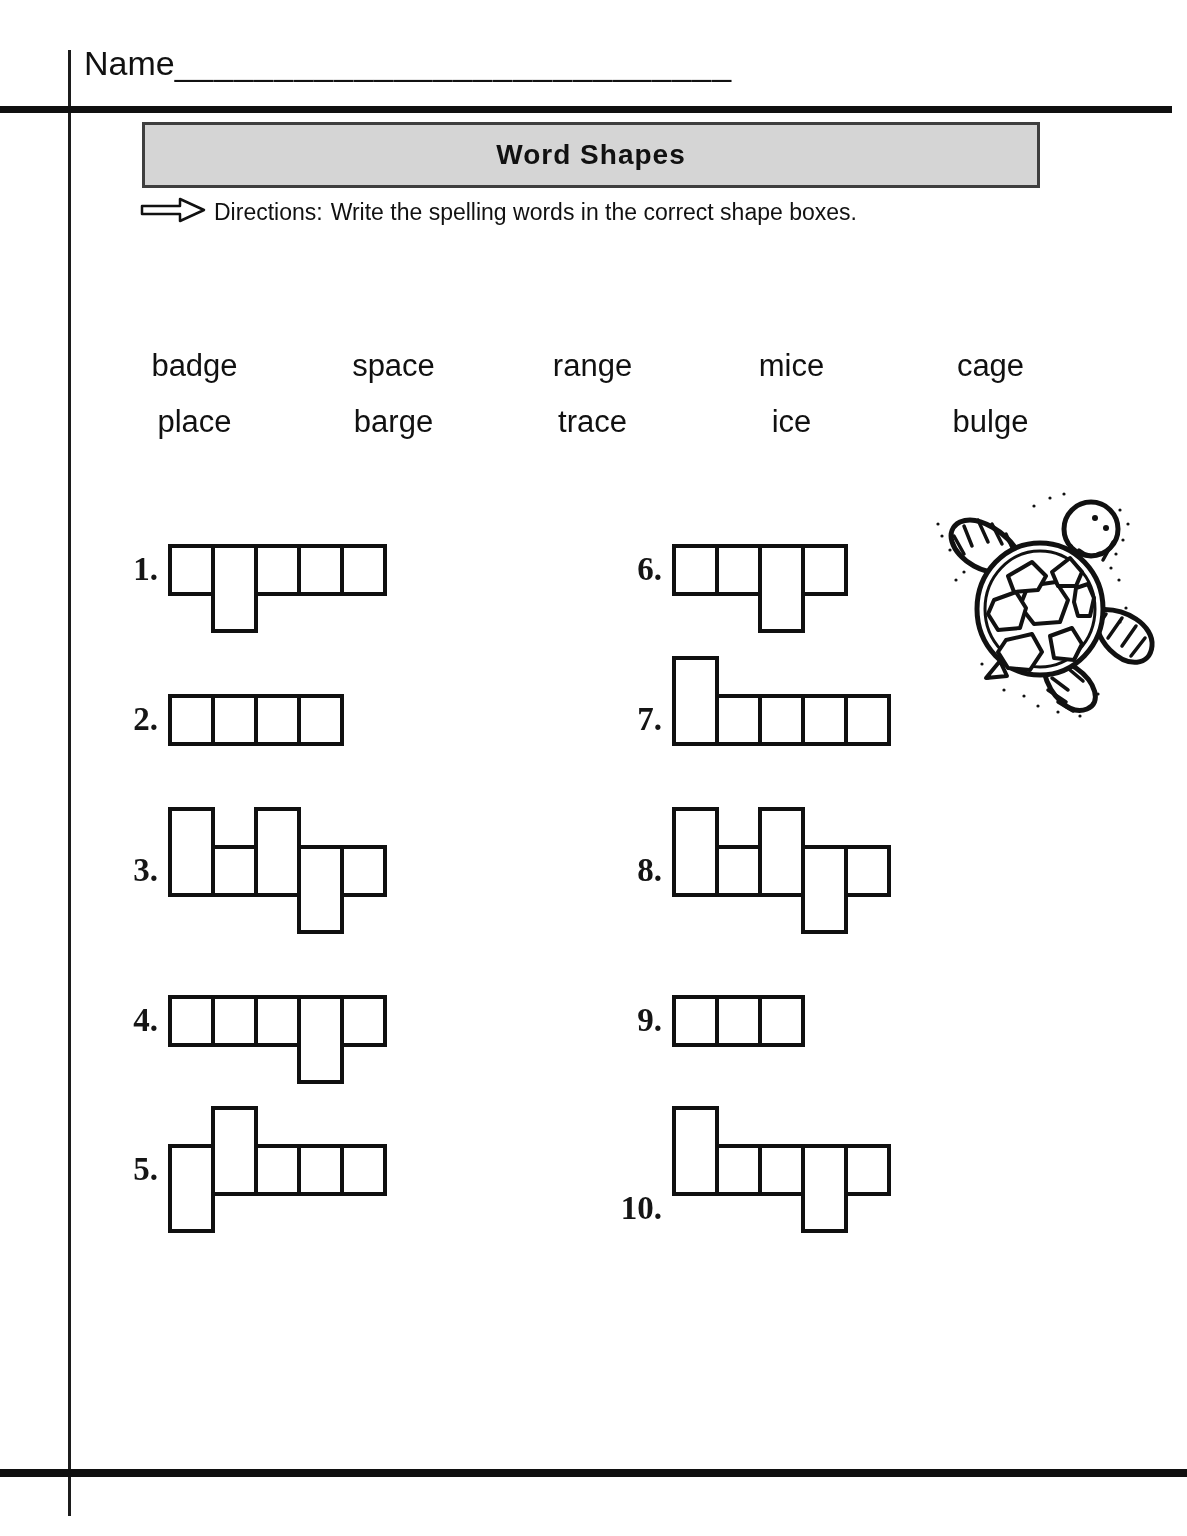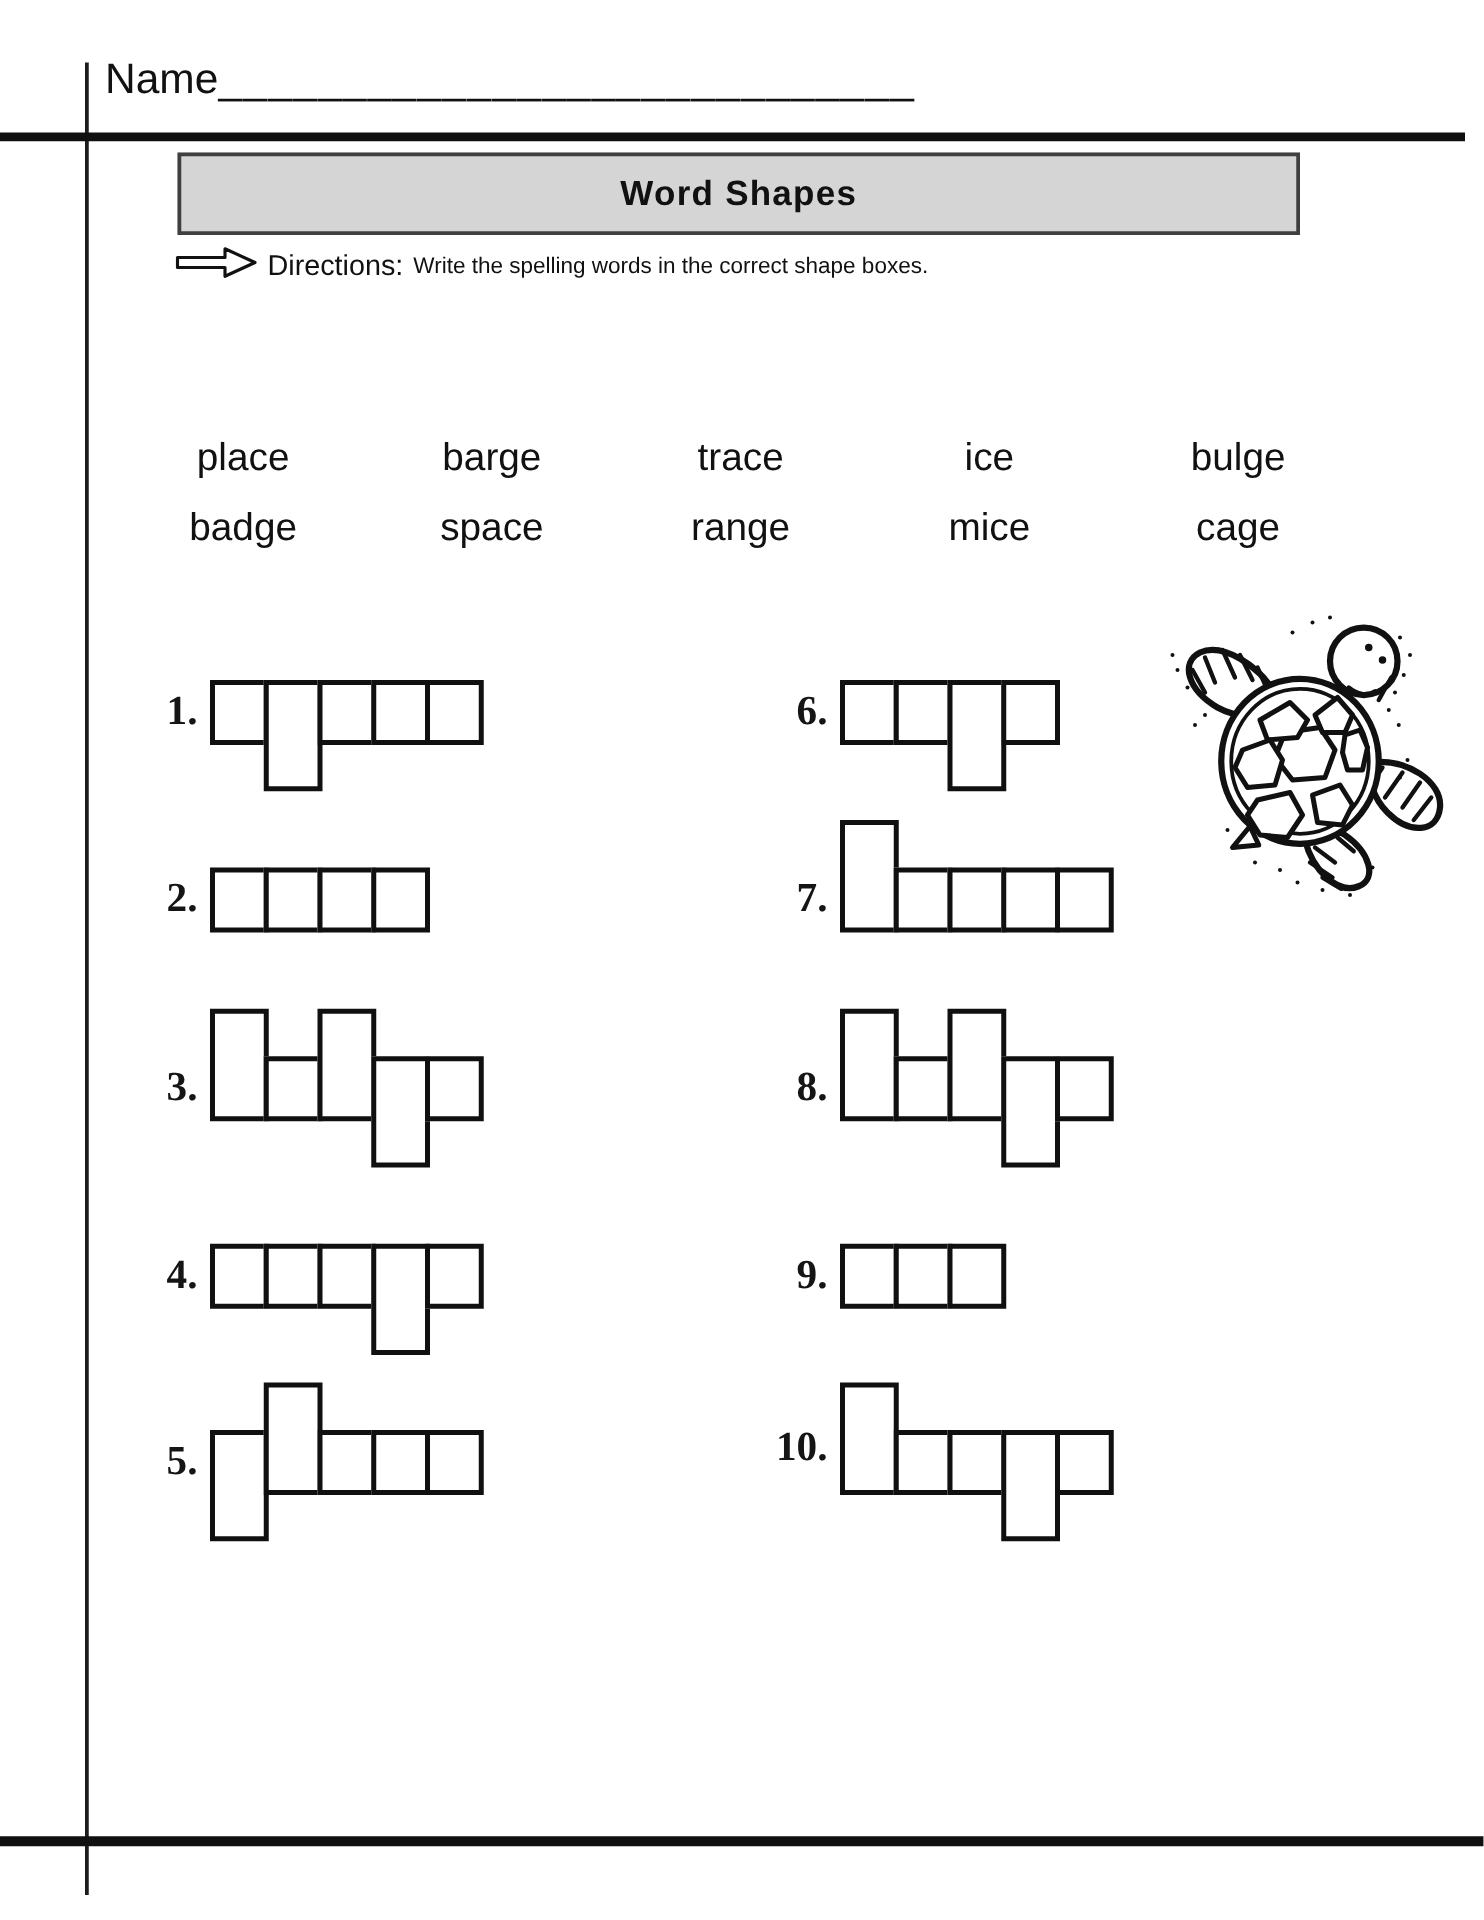--- a/index.html
+++ b/index.html
@@ -17,21 +17,21 @@
   .title-box {
     position:absolute; left:142px; top:122px; width:898px; height:66px;
     background:#d5d5d5; border:3px solid #3f3f3f; box-sizing:border-box;
     display:flex; align-items:center; justify-content:center;
   }
   .title-box .title-text { font-size:28px; font-weight:600; letter-spacing:1px; }
 
   .directions { position:absolute; left:140px; top:196px; display:flex; align-items:center; white-space:nowrap; }
   .directions .dir-arrow { margin-right:8px; flex:0 0 auto; }
   .directions .dir-label { font-size:23px; margin-right:8px; }
-  .directions .dir-text  { font-size:18px; }
+  .directions .dir-text  { font-size:23px; }
 
   .wordbank { position:absolute; left:95px; top:348px; width:995px; }
   .wb-row { display:flex; }
   .wb-row + .wb-row { margin-top:20px; }
   .wb-word { flex:1; text-align:center; font-size:31px; }
 
   .puzzles { position:absolute; left:0; top:0; width:100%; height:100%; }
   .cell {
     position:absolute; box-sizing:border-box; background:#ffffff;
     border:4px solid #101010;
@@ -64,32 +64,32 @@
       <svg width="66" height="28" viewBox="0 0 66 28">
         <path d="M2 10 h38 v-7 l24 11 -24 11 v-7 h-38 z" fill="#ffffff" stroke="#111" stroke-width="2.5" stroke-linejoin="round"></path>
       </svg>
     </span>
     <span class="dir-label">Directions:</span>
     <span class="dir-text">Write the spelling words in the correct shape boxes.</span>
   </div>
 
   <div class="wordbank">
     <div class="wb-row">
+      <span class="wb-word">badge</span>
+      <span class="wb-word">space</span>
+      <span class="wb-word">range</span>
+      <span class="wb-word">mice</span>
+      <span class="wb-word">cage</span>
+    </div>
+    <div class="wb-row">
       <span class="wb-word">place</span>
       <span class="wb-word">barge</span>
       <span class="wb-word">trace</span>
       <span class="wb-word">ice</span>
       <span class="wb-word">bulge</span>
-    </div>
-    <div class="wb-row">
-      <span class="wb-word">badge</span>
-      <span class="wb-word">space</span>
-      <span class="wb-word">range</span>
-      <span class="wb-word">mice</span>
-      <span class="wb-word">cage</span>
     </div>
   </div>
 
   <div class="puzzles">
       <div class="shape-num" style="left: 102px; top: 551px;">1.</div>
       <div class="cell" style="left: 168px; width: 47px; top: 544px; height: 52px;"></div>
       <div class="cell" style="left: 211px; width: 47px; top: 544px; height: 89px;"></div>
       <div class="cell" style="left: 254px; width: 47px; top: 544px; height: 52px;"></div>
       <div class="cell" style="left: 297px; width: 47px; top: 544px; height: 52px;"></div>
       <div class="cell" style="left: 340px; width: 47px; top: 544px; height: 52px;"></div>
@@ -130,21 +130,21 @@
       <div class="shape-num" style="left: 606px; top: 852px;">8.</div>
       <div class="cell" style="left: 672px; width: 47px; top: 807px; height: 90px;"></div>
       <div class="cell" style="left: 715px; width: 47px; top: 845px; height: 52px;"></div>
       <div class="cell" style="left: 758px; width: 47px; top: 807px; height: 90px;"></div>
       <div class="cell" style="left: 801px; width: 47px; top: 845px; height: 89px;"></div>
       <div class="cell" style="left: 844px; width: 47px; top: 845px; height: 52px;"></div>
       <div class="shape-num" style="left: 606px; top: 1002px;">9.</div>
       <div class="cell" style="left: 672px; width: 47px; top: 995px; height: 52px;"></div>
       <div class="cell" style="left: 715px; width: 47px; top: 995px; height: 52px;"></div>
       <div class="cell" style="left: 758px; width: 47px; top: 995px; height: 52px;"></div>
-      <div class="shape-num" style="left: 606px; top: 1140px;">10.</div>
+      <div class="shape-num" style="left: 606px; top: 1190px;">10.</div>
       <div class="cell" style="left: 672px; width: 47px; top: 1106px; height: 90px;"></div>
       <div class="cell" style="left: 715px; width: 47px; top: 1144px; height: 52px;"></div>
       <div class="cell" style="left: 758px; width: 47px; top: 1144px; height: 52px;"></div>
       <div class="cell" style="left: 801px; width: 47px; top: 1144px; height: 89px;"></div>
       <div class="cell" style="left: 844px; width: 47px; top: 1144px; height: 52px;"></div>
     </div>
 
   <div class="turtle">
     <svg width="234" height="240" viewBox="0 0 234 240">
       <g fill="#ffffff" stroke="#111" stroke-linejoin="round" stroke-linecap="round">

